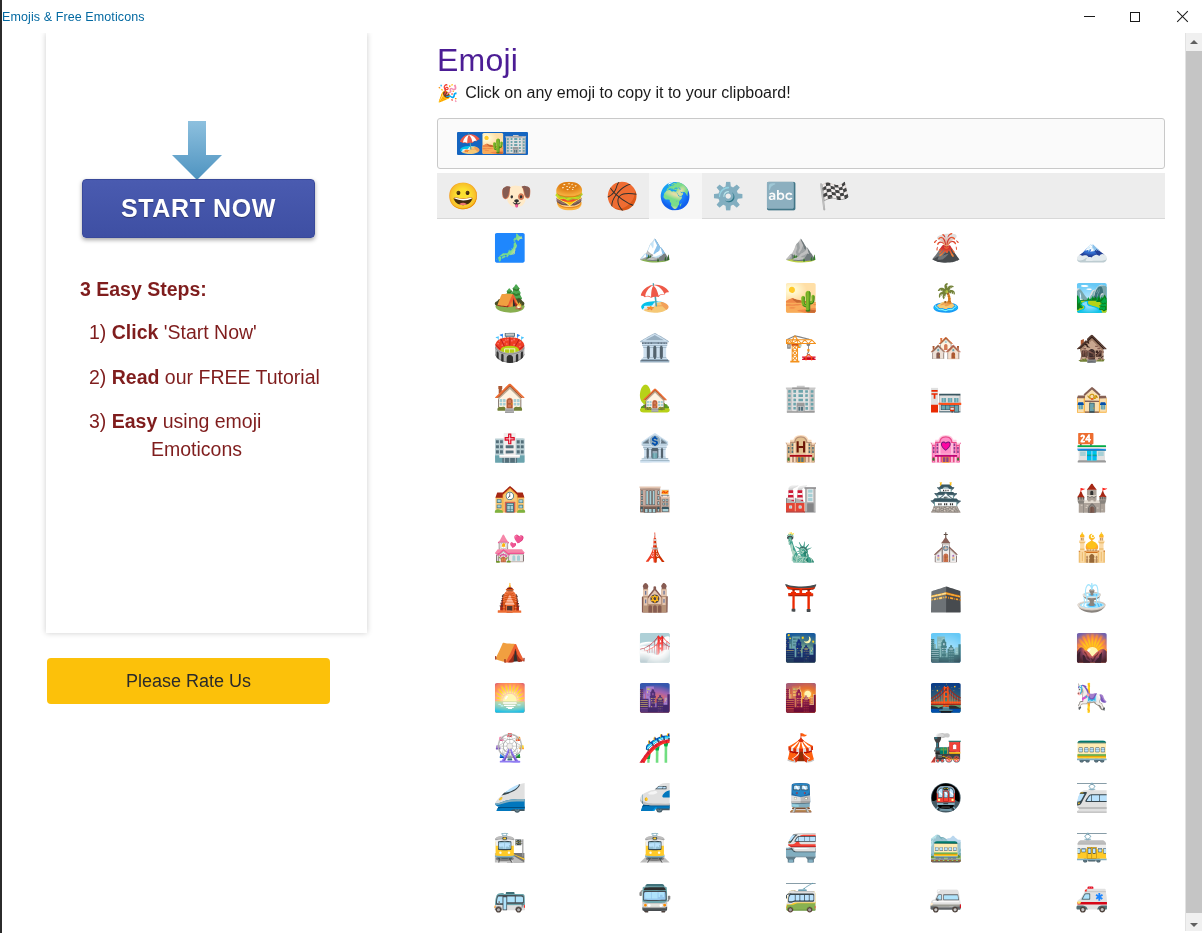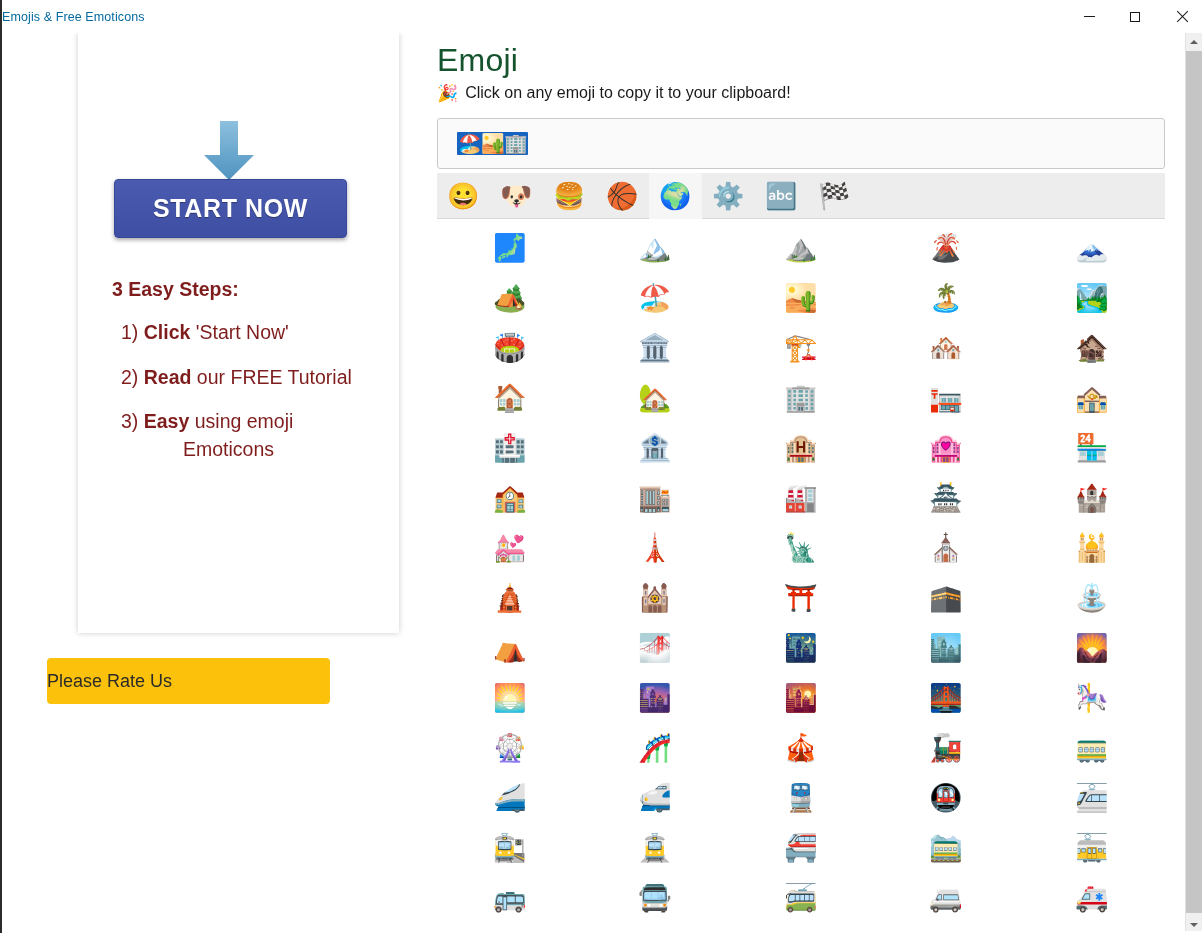--- a/index.html
+++ b/index.html
@@ -84,21 +84,20 @@
     overflow: hidden;
   }
   .promo-card {
     position: absolute;
     left: 44px; top: 0px;
     width: 321px;
     height: 600px;
     background: #ffffff;
     box-shadow: 0 0 6px rgba(0,0,0,0.20);
     box-sizing: border-box;
-    margin-left: 32px;
   }
   .arrow-wrap {
     position: absolute;
     left: 0; top: 88px;
     width: 302px;
     display: flex;
     justify-content: center;
   }
   .arrow-down { display:block; }
 
@@ -146,42 +145,42 @@
 
   .rate-btn {
     position: absolute;
     left: 45px; top: 625px;
     width: 283px;
     height: 46px;
     background: #fcc10a;
     border-radius: 4px;
     display: flex;
     align-items: center;
-    justify-content: flex-start;
+    justify-content: center;
     cursor: pointer;
   }
   .rate-btn-label {
     font-size: 18px;
     color: #2b2b2b;
   }
 
   
   .right-pane {
     position: absolute;
     left: 416px; top: 33px;
     width: 770px;
     height: 900px;
     background: #ffffff;
     overflow: hidden;
   }
   .page-title {
     position: absolute;
     left: 19px; top: 9px;
     font-size: 32px;
-    color: #14532d;
+    color: #4c1d95;
     font-weight: normal;
     letter-spacing: 0.2px;
   }
   .subtitle {
     position: absolute;
     left: 19px; top: 51px;
     font-size: 16px;
     color: #1a1a1a;
     display: flex;
     align-items: center;

